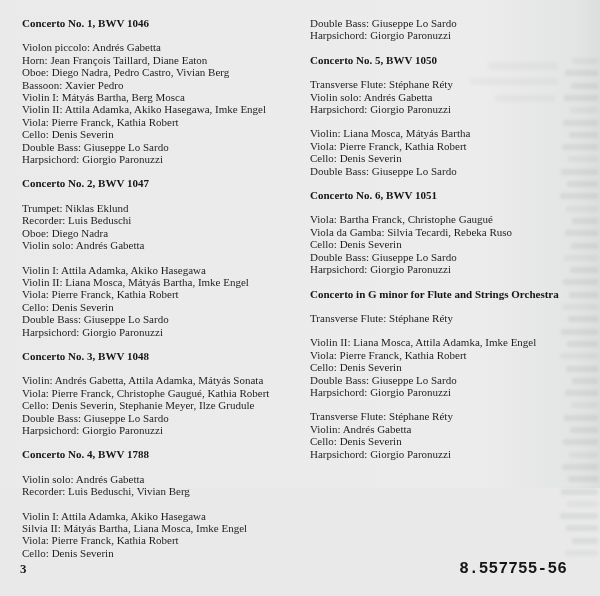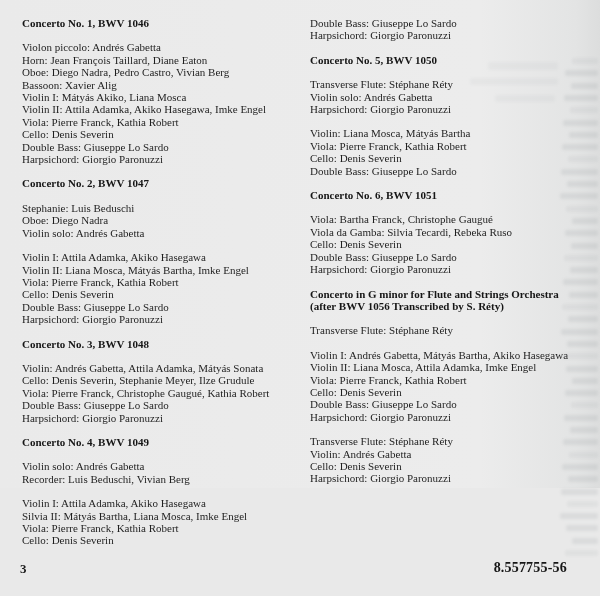--- a/index.html
+++ b/index.html
@@ -27,21 +27,21 @@
   .block:last-child { margin-bottom: 0; }
   .line { white-space: nowrap; }
   .heading .line { font-weight: bold; color: #161616; }
   .line.indent { padding-left: 22px; }
   .footer-pageno {
     position: absolute; left: 20px; top: 561px;
     font-weight: bold; font-size: 13px; color: #1a1a1a;
   }
   .footer-catalog {
     position: absolute; right: 33px; top: 560px;
-    font-weight: bold; font-size: 14px; letter-spacing: 0.2px; color: #161616;
+    font-weight: bold; font-size: 16px; letter-spacing: 0.2px; color: #161616; font-family: Liberation Mono, monospace;
   }
   
   .bleed-layer {
     position: absolute; inset: 0;
     pointer-events: none;
   }
   .bleed-bar {
     position: absolute;
     background: #8e9498;
     filter: blur(1.6px);
@@ -55,56 +55,57 @@
 
   <div class="columns">
     <div class="col col-left" id="col-0">
         <div class="block heading">
           <div class="line">Concerto No. 1, BWV 1046</div>
         </div>
         <div class="block body">
           <div class="line">Violon piccolo: Andrés Gabetta</div>
           <div class="line">Horn: Jean François Taillard, Diane Eaton</div>
           <div class="line">Oboe: Diego Nadra, Pedro Castro, Vivian Berg</div>
-          <div class="line">Bassoon: Xavier Alig</div>
-          <div class="line">Violin I: Mátyás Akiko, Liana Mosca</div>
+          <div class="line">Bassoon: Xavier Pedro</div>
+          <div class="line">Violin I: Mátyás Bartha, Berg Mosca</div>
           <div class="line">Violin II: Attila Adamka, Akiko Hasegawa, Imke Engel</div>
           <div class="line">Viola: Pierre Franck, Kathia Robert</div>
           <div class="line">Cello: Denis Severin</div>
           <div class="line">Double Bass: Giuseppe Lo Sardo</div>
           <div class="line">Harpsichord: Giorgio Paronuzzi</div>
         </div>
         <div class="block heading">
           <div class="line">Concerto No. 2, BWV 1047</div>
         </div>
         <div class="block body">
-          <div class="line">Stephanie: Luis Beduschi</div>
+          <div class="line">Trumpet: Niklas Eklund</div>
+          <div class="line">Recorder: Luis Beduschi</div>
           <div class="line">Oboe: Diego Nadra</div>
           <div class="line">Violin solo: Andrés Gabetta</div>
         </div>
         <div class="block body">
           <div class="line">Violin I: Attila Adamka, Akiko Hasegawa</div>
           <div class="line">Violin II: Liana Mosca, Mátyás Bartha, Imke Engel</div>
           <div class="line">Viola: Pierre Franck, Kathia Robert</div>
           <div class="line">Cello: Denis Severin</div>
           <div class="line">Double Bass: Giuseppe Lo Sardo</div>
           <div class="line">Harpsichord: Giorgio Paronuzzi</div>
         </div>
         <div class="block heading">
           <div class="line">Concerto No. 3, BWV 1048</div>
         </div>
         <div class="block body">
           <div class="line">Violin: Andrés Gabetta, Attila Adamka, Mátyás Sonata</div>
+          <div class="line">Viola: Pierre Franck, Christophe Gaugué, Kathia Robert</div>
           <div class="line">Cello: Denis Severin, Stephanie Meyer, Ilze Grudule</div>
-          <div class="line">Viola: Pierre Franck, Christophe Gaugué, Kathia Robert</div>
-          <div class="line">Double Bass: Giuseppe Lo Sardo</div>
-          <div class="line">Harpsichord: Giorgio Paronuzzi</div>
-        </div>
-        <div class="block heading">
-          <div class="line">Concerto No. 4, BWV 1049</div>
+          <div class="line">Double Bass: Giuseppe Lo Sardo</div>
+          <div class="line">Harpsichord: Giorgio Paronuzzi</div>
+        </div>
+        <div class="block heading">
+          <div class="line">Concerto No. 4, BWV 1788</div>
         </div>
         <div class="block body">
           <div class="line">Violin solo: Andrés Gabetta</div>
           <div class="line">Recorder: Luis Beduschi, Vivian Berg</div>
         </div>
         <div class="block body">
           <div class="line">Violin I: Attila Adamka, Akiko Hasegawa</div>
           <div class="line">Silvia II: Mátyás Bartha, Liana Mosca, Imke Engel</div>
           <div class="line">Viola: Pierre Franck, Kathia Robert</div>
           <div class="line">Cello: Denis Severin</div>
@@ -134,27 +135,25 @@
         </div>
         <div class="block body">
           <div class="line">Viola: Bartha Franck, Christophe Gaugué</div>
           <div class="line">Viola da Gamba: Silvia Tecardi, Rebeka Ruso</div>
           <div class="line">Cello: Denis Severin</div>
           <div class="line">Double Bass: Giuseppe Lo Sardo</div>
           <div class="line">Harpsichord: Giorgio Paronuzzi</div>
         </div>
         <div class="block heading">
           <div class="line">Concerto in G minor for Flute and Strings Orchestra</div>
-          <div class="line">(after BWV 1056 Transcribed by S. Réty)</div>
         </div>
         <div class="block body">
           <div class="line">Transverse Flute: Stéphane Réty</div>
         </div>
         <div class="block body">
-          <div class="line">Violin I: Andrés Gabetta, Mátyás Bartha, Akiko Hasegawa</div>
           <div class="line">Violin II: Liana Mosca, Attila Adamka, Imke Engel</div>
           <div class="line">Viola: Pierre Franck, Kathia Robert</div>
           <div class="line">Cello: Denis Severin</div>
           <div class="line">Double Bass: Giuseppe Lo Sardo</div>
           <div class="line">Harpsichord: Giorgio Paronuzzi</div>
         </div>
         <div class="block body">
           <div class="line">Transverse Flute: Stéphane Réty</div>
           <div class="line">Violin: Andrés Gabetta</div>
           <div class="line">Cello: Denis Severin</div>

